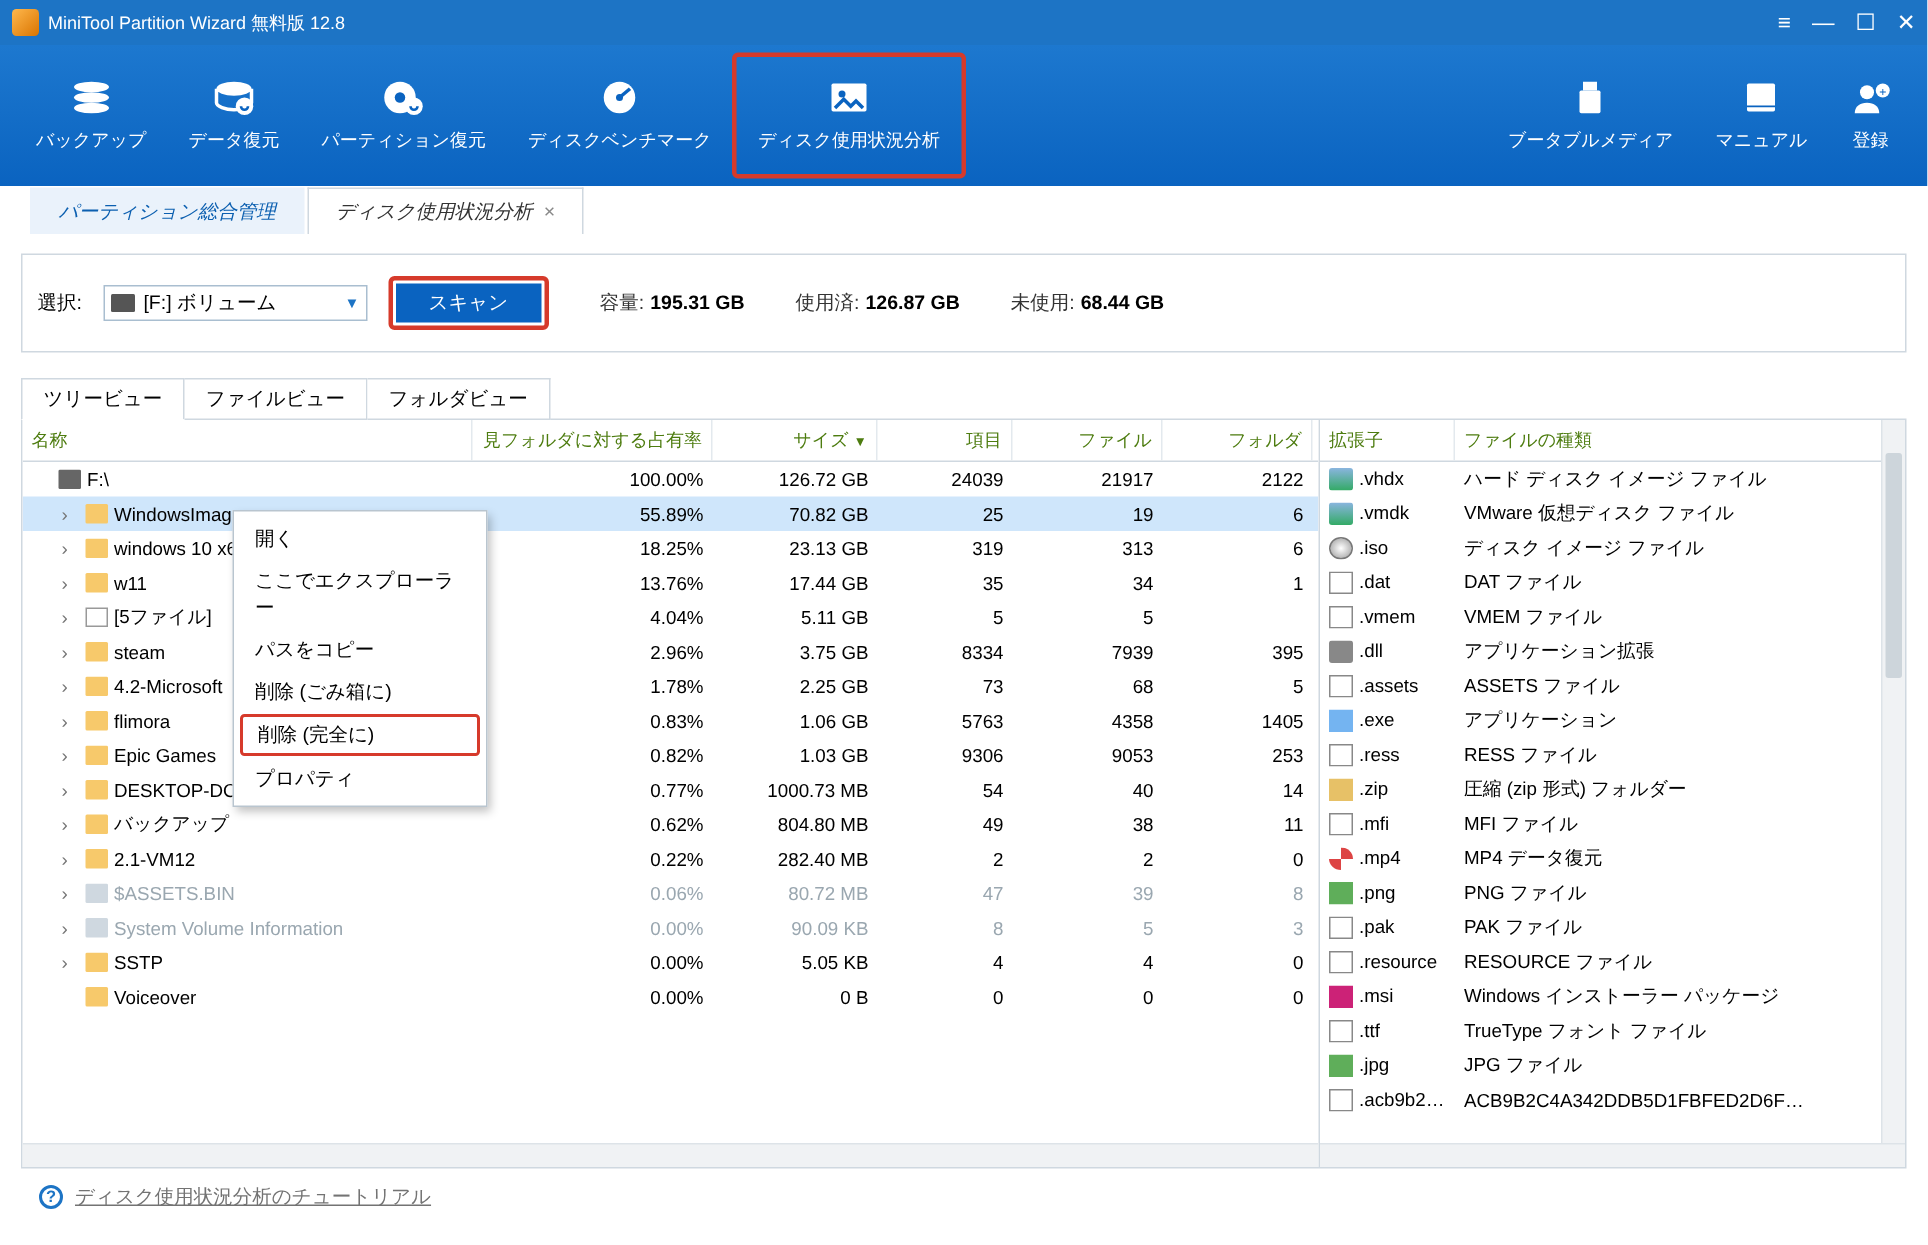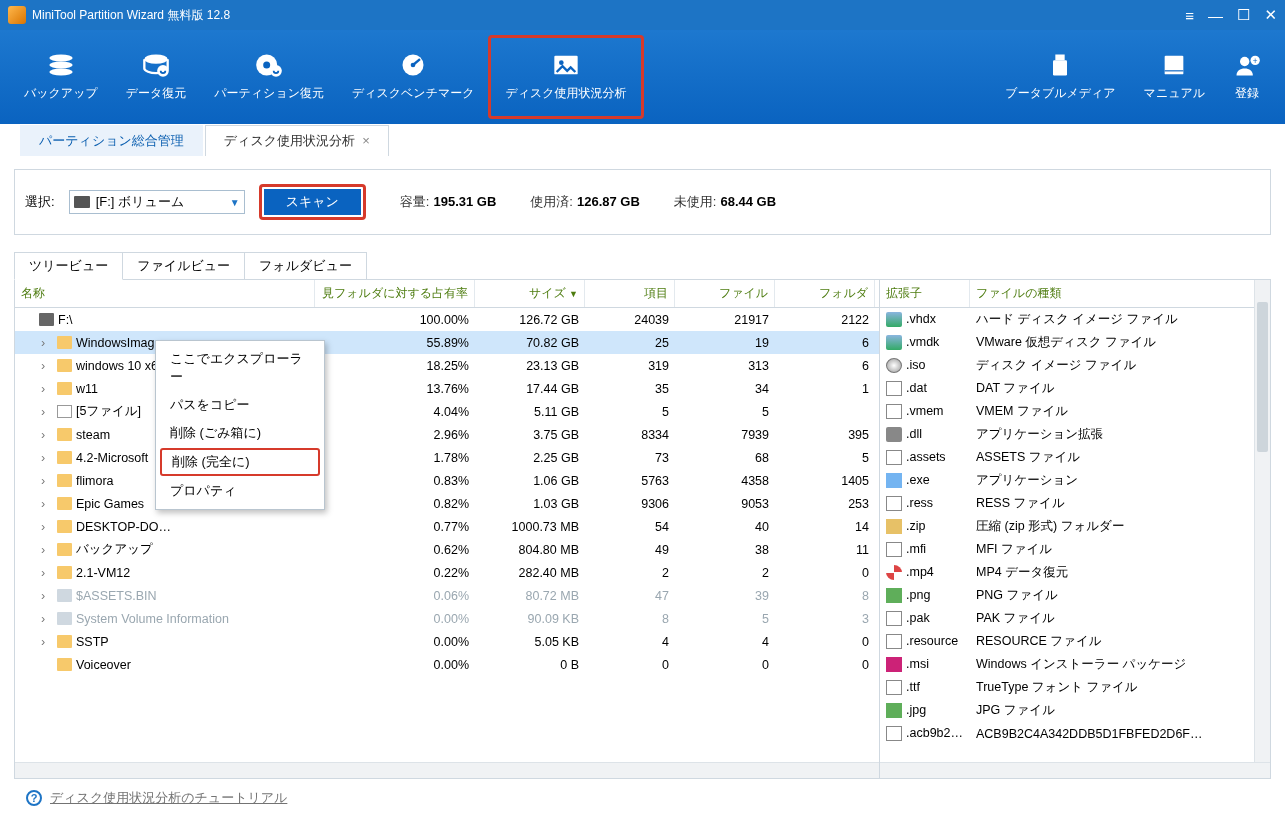--- a/index.html
+++ b/index.html
@@ -11,21 +11,21 @@
 .titlebar .win-ctl { display: flex; gap: 14px; align-items: center; }
 .titlebar .win-ctl span { font-size: 15px; cursor: pointer; }
 
 .toolbar { height: 94px; background: linear-gradient(#1d78cf,#0a63c0); display: flex; align-items: center; padding: 0 10px; color: #fff; }
 .toolbar .tbtn { display: flex; flex-direction: column; align-items: center; justify-content: center; padding: 6px 14px; font-size: 12px; cursor: pointer; height: 84px; }
 .toolbar .tbtn .ticon { width: 28px; height: 24px; margin-bottom: 8px; }
 .toolbar .spacer { flex: 1; }
 .toolbar .tbtn.hl { border: 3px solid #d63a2b; border-radius: 4px; }
 
 .page-tabs { display: flex; background: #fff; padding-left: 20px; }
-.page-tab { padding: 6px 18px; color: #0b5fb0; font-size: 13px; cursor: pointer; border: 1px solid transparent; border-bottom: none; background: #eaf2fb; margin-right: 2px; position: relative; top: 1px; }
+.page-tab { padding: 6px 18px; color: #0b5fb0; font-size: 13px; cursor: pointer; border: 1px solid transparent; border-bottom: none; background: #eaf2fb; margin-right: 2px; position: relative; top: 1px; font-style: italic; }
 .page-tab.active { background: #fff; border-color: #cfd8e0; color: #333; font-weight: 500; }
 
 .content { padding: 14px 14px 0 14px; background:#fff;}
 
 .scan-bar { border: 1px solid #cfd8e0; padding: 14px 10px; display: flex; align-items: center; gap: 14px; font-size: 13px; }
 .scan-bar .sel-label { }
 .scan-bar .vol-select { display: flex; align-items: center; border: 1px solid #a9bed0; height: 24px; width: 176px; padding: 0 4px; background: #fff; cursor: pointer; }
 .scan-bar .vol-select .drive-icon { width: 16px; height: 12px; background: #555; border-radius: 1px; margin-right: 6px; }
 .scan-bar .vol-select .caret { margin-left: auto; color:#1d74c5; font-size: 10px; }
 .scan-btn-wrap { border: 3px solid #d63a2b; border-radius: 4px; padding: 2px; }
@@ -416,20 +416,21 @@
             <div class="cell c-occ">0.00%</div>
             <div class="cell c-size">0 B</div>
             <div class="cell c-items">0</div>
             <div class="cell c-files">0</div>
             <div class="cell c-folders">0</div>
           </div>
         </div>
       <div class="hscroll"></div>
 
       <div class="context-menu">
+        <div class="mitem">開く</div>
         <div class="mitem">ここでエクスプローラー</div>
         <div class="mitem">パスをコピー</div>
         <div class="mitem">削除 (ごみ箱に)</div>
         <div class="mitem hl">削除 (完全に)</div>
         <div class="mitem">プロパティ</div>
       </div>
     </div>
 
     <div class="right-panel">
       <div class="thead">

